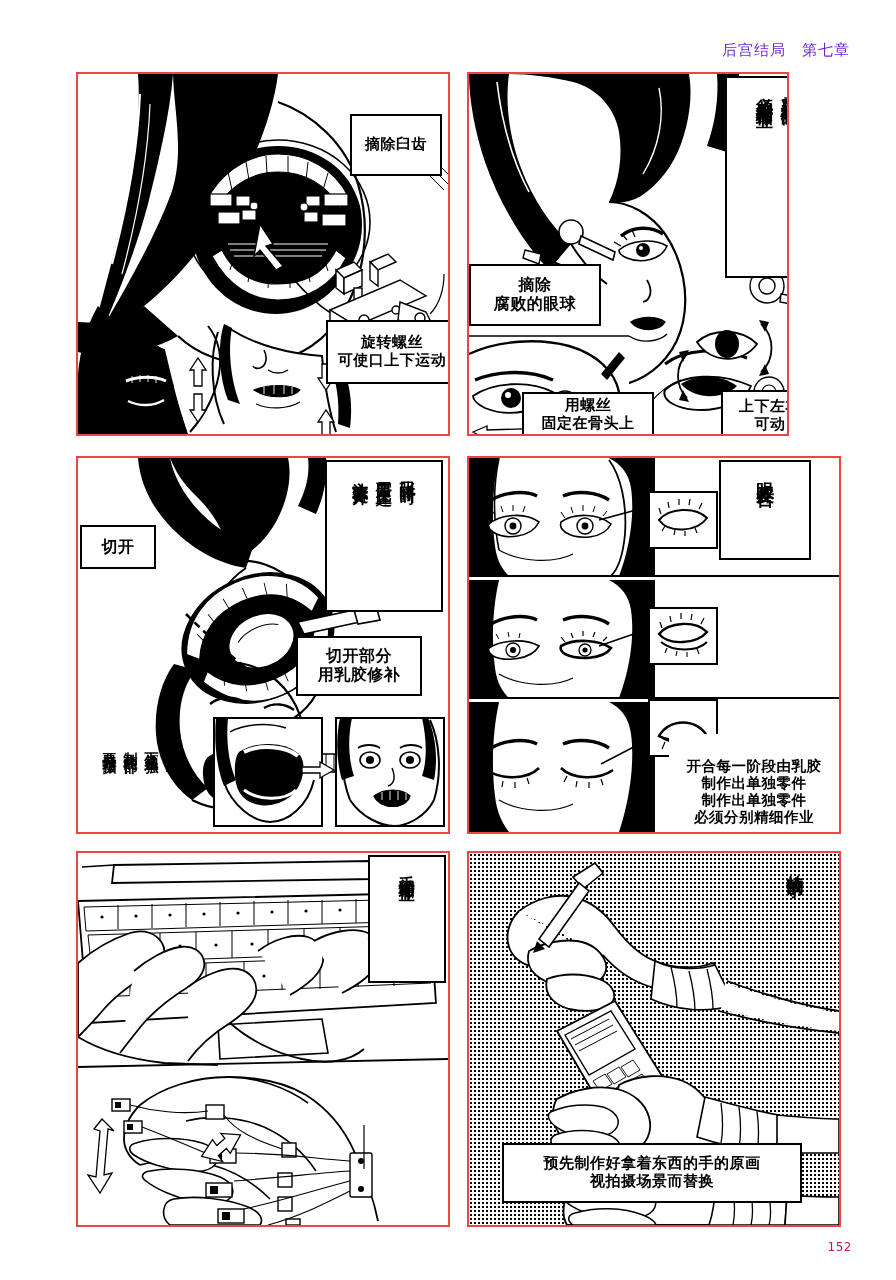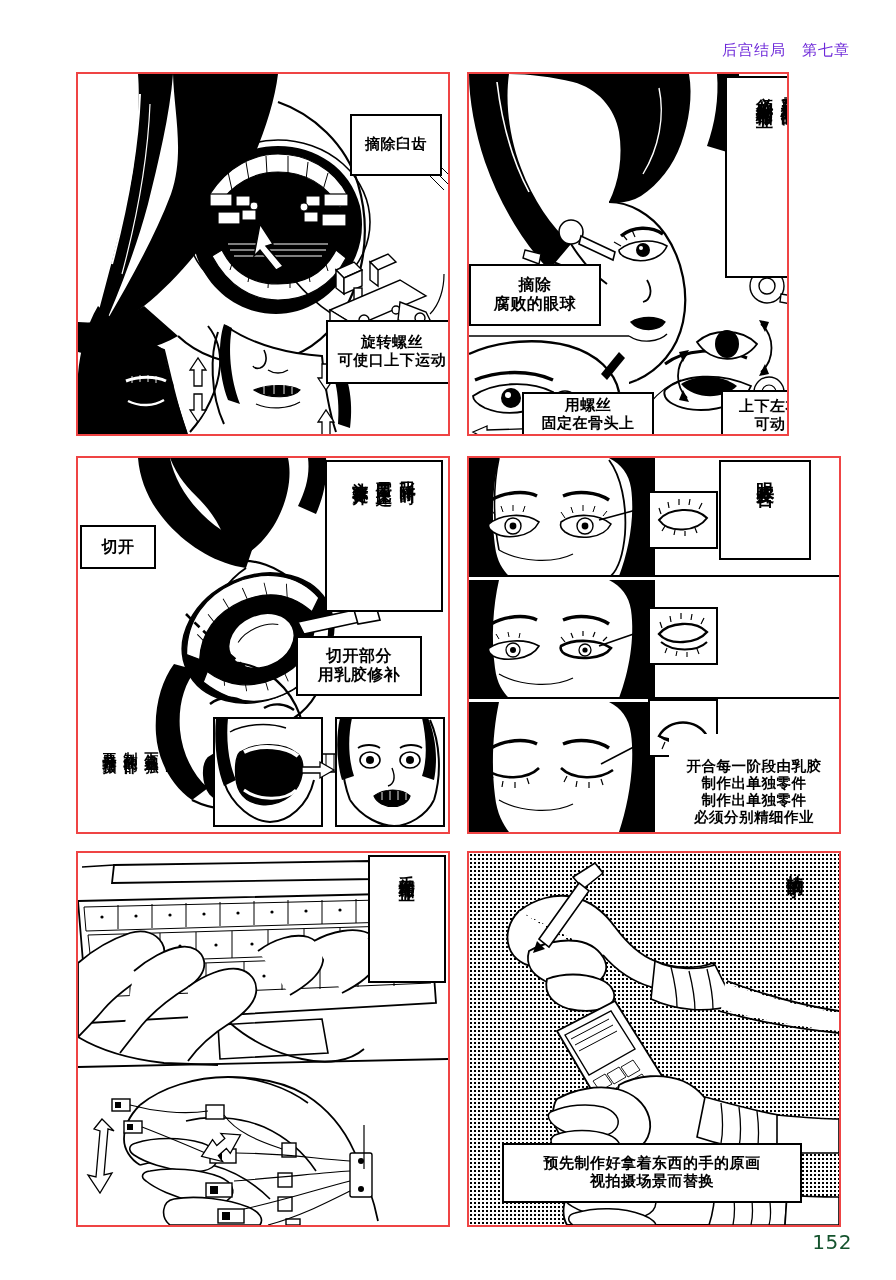--- a/index.html
+++ b/index.html
@@ -28,22 +28,22 @@
     top: 41px;
     font-size: 15px;
     letter-spacing: 1px;
     color: #6d28d9;
     white-space: nowrap;
   }
   .page-number {
     position: absolute;
     right: 44px;
     bottom: 26px;
-    font-size: 20px;
-    color: #14532d;
+    font-size: 12px;
+    color: #be185d;
     letter-spacing: 0.5px;
   }
   
   .panel {
     position: absolute;
     border: 2px solid #ef4444;
     background: #fff;
     overflow: hidden;
     box-sizing: border-box;
   }

